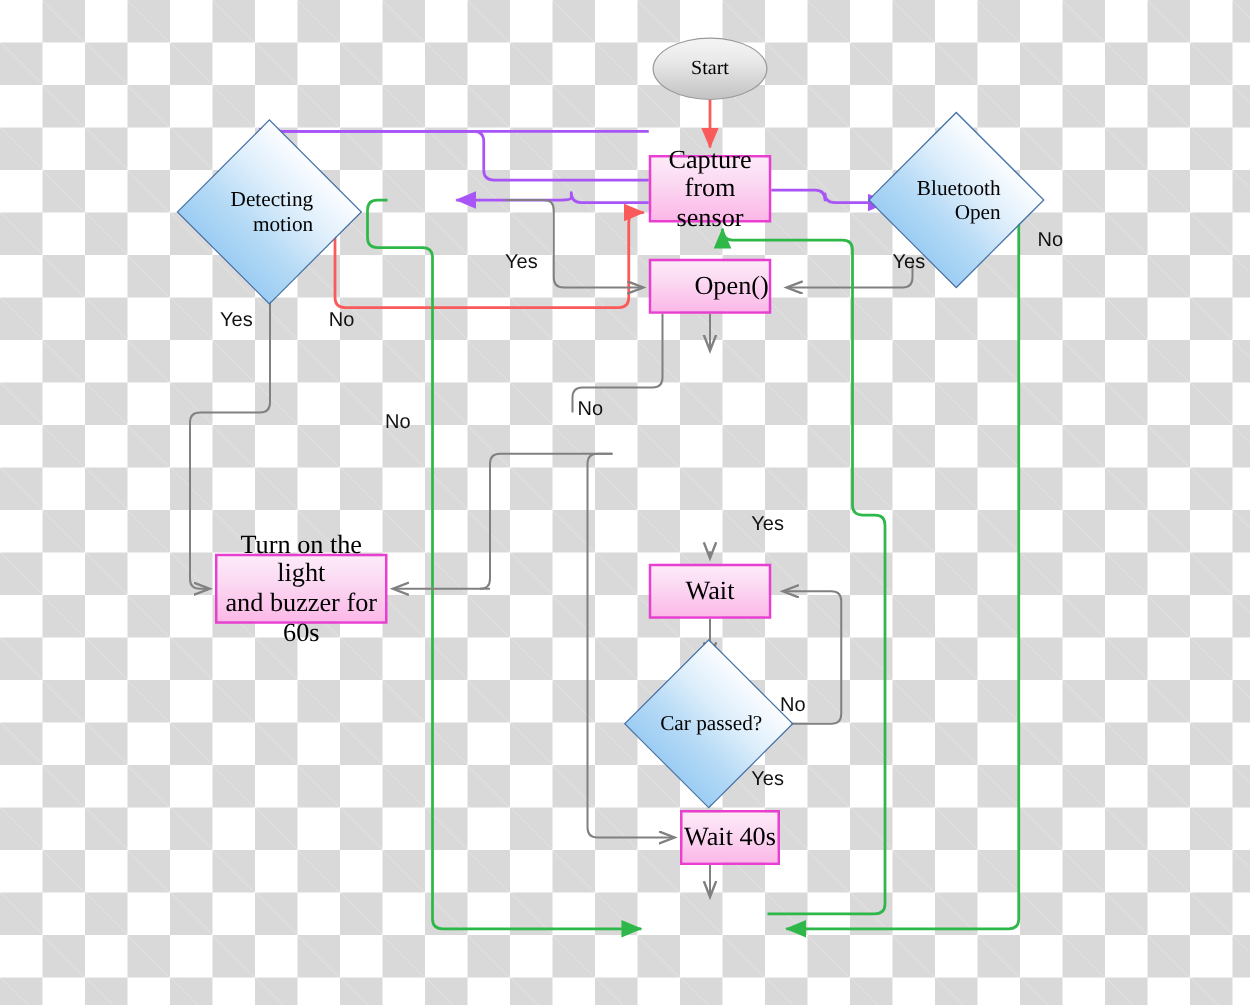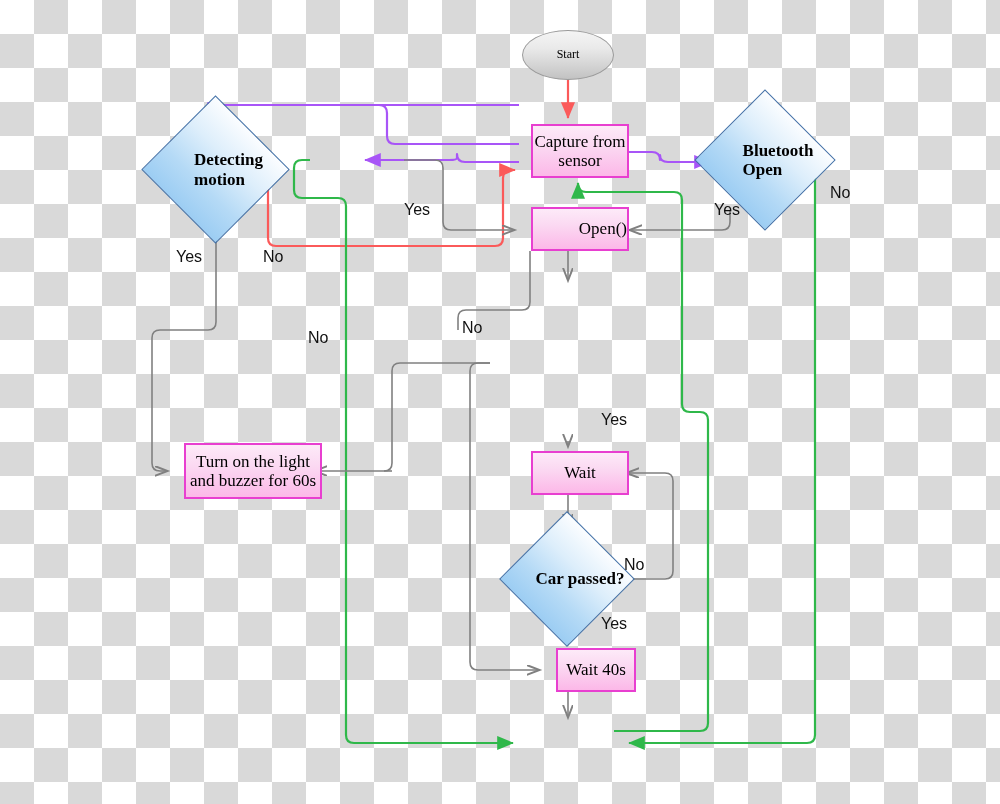--- a/index.html
+++ b/index.html
@@ -34,55 +34,53 @@
     justify-content: center;
     text-align: center;
     color: #000000;
     line-height: 1.12;
     box-sizing: border-box;
   }
   .node-terminal {
     border-radius: 50% / 50%;
     border: 1px solid #9a9a9a;
     background: linear-gradient(to bottom, #f4f4f4 0%, #eaeaea 35%, #d2d2d2 75%, #c2c2c2 100%);
-    font-size: 12px;
+    font-size: 16px;
   }
   .node-process {
     border: 2px solid #e83fd0;
     background: linear-gradient(to bottom, #fdeaf8 0%, #fbd9f2 40%, #fcb8e8 100%);
-    font-size: 17px;
-    margin-left: 12px;
+    font-size: 21px;
   }
   .node-decision-wrap {
     position: absolute;
   }
   .node-decision-shape {
     position: absolute;
     left: 0; top: 0;
     width: 100%;
     height: 100%;
     background: linear-gradient(to bottom, #fbfdff 0%, #ddeefb 35%, #b5daf6 70%, #9ccdf3 100%);
     border: 1px solid #4472a8;
     transform: rotate(45deg);
     box-sizing: border-box;
   }
   .node-decision-label {
     position: absolute;
-    left: 13px; top: 0;
+    left: 2px; top: 0;
     width: 100%;
     height: 100%;
     display: flex;
     align-items: center;
     justify-content: center;
-    text-align: left;
+    text-align: right;
     font-size: 17px;
     color: #000;
     line-height: 1.12;
     white-space: nowrap;
-    font-weight: bold;
   }
   .edge-label {
     position: absolute;
     font-size: 16px;
     color: #111;
     white-space: nowrap;
     font-family: Liberation Sans, sans-serif;
   }
 </style>
 </head>

